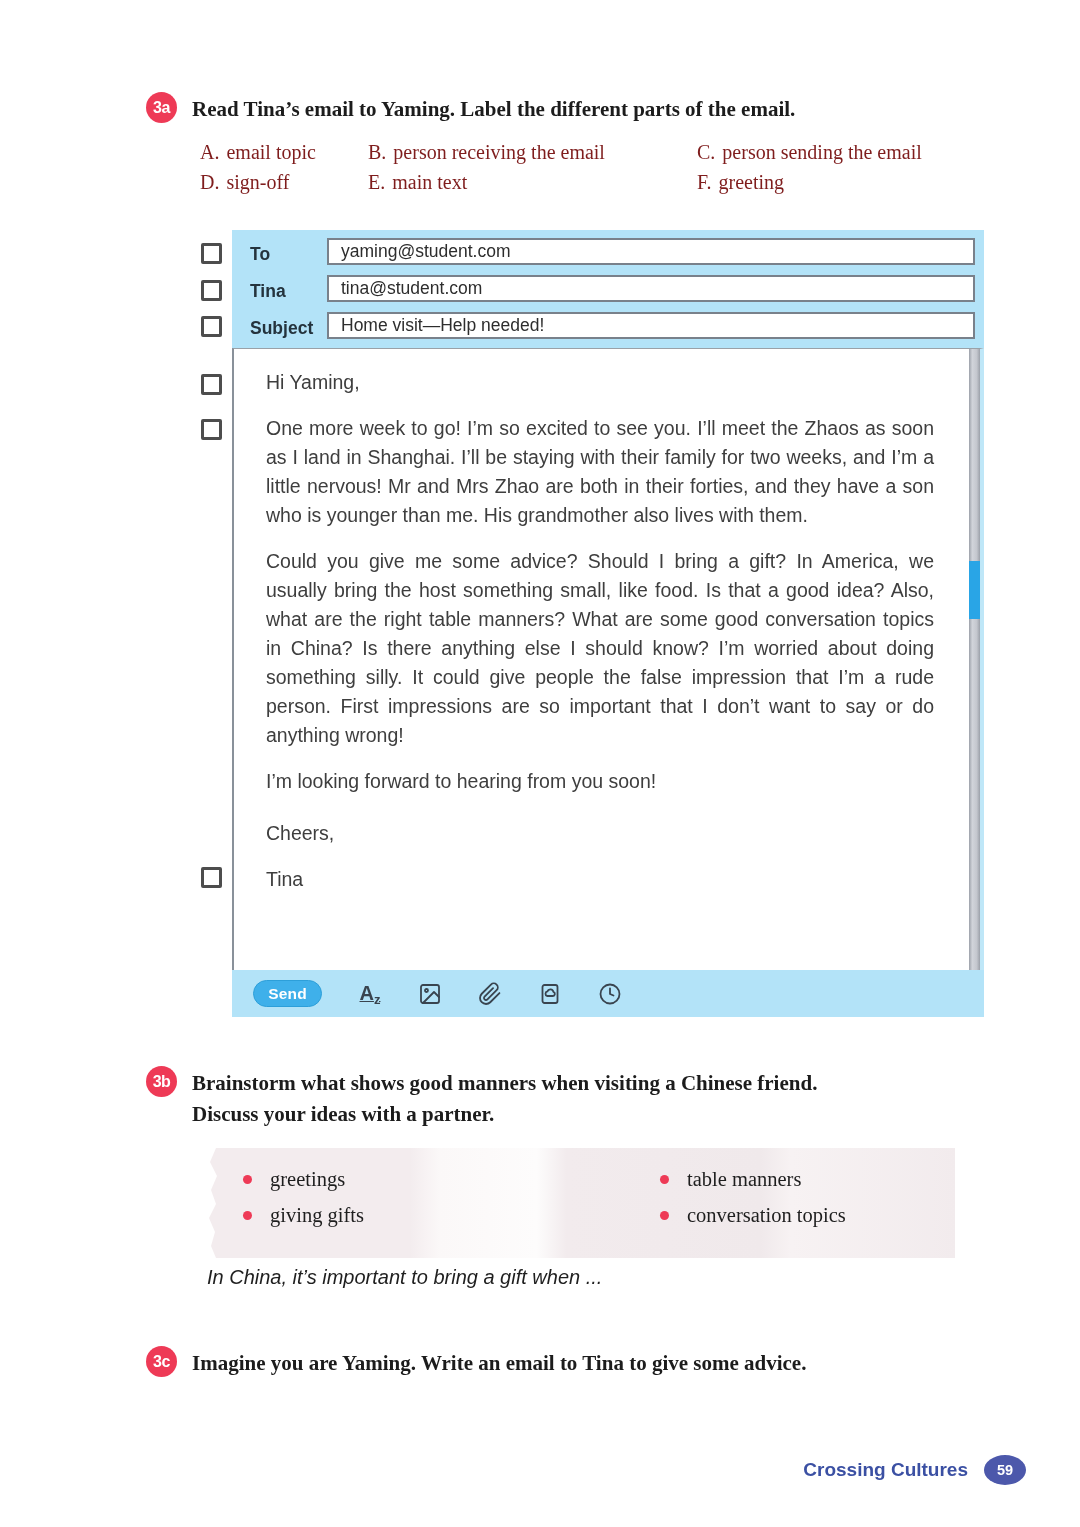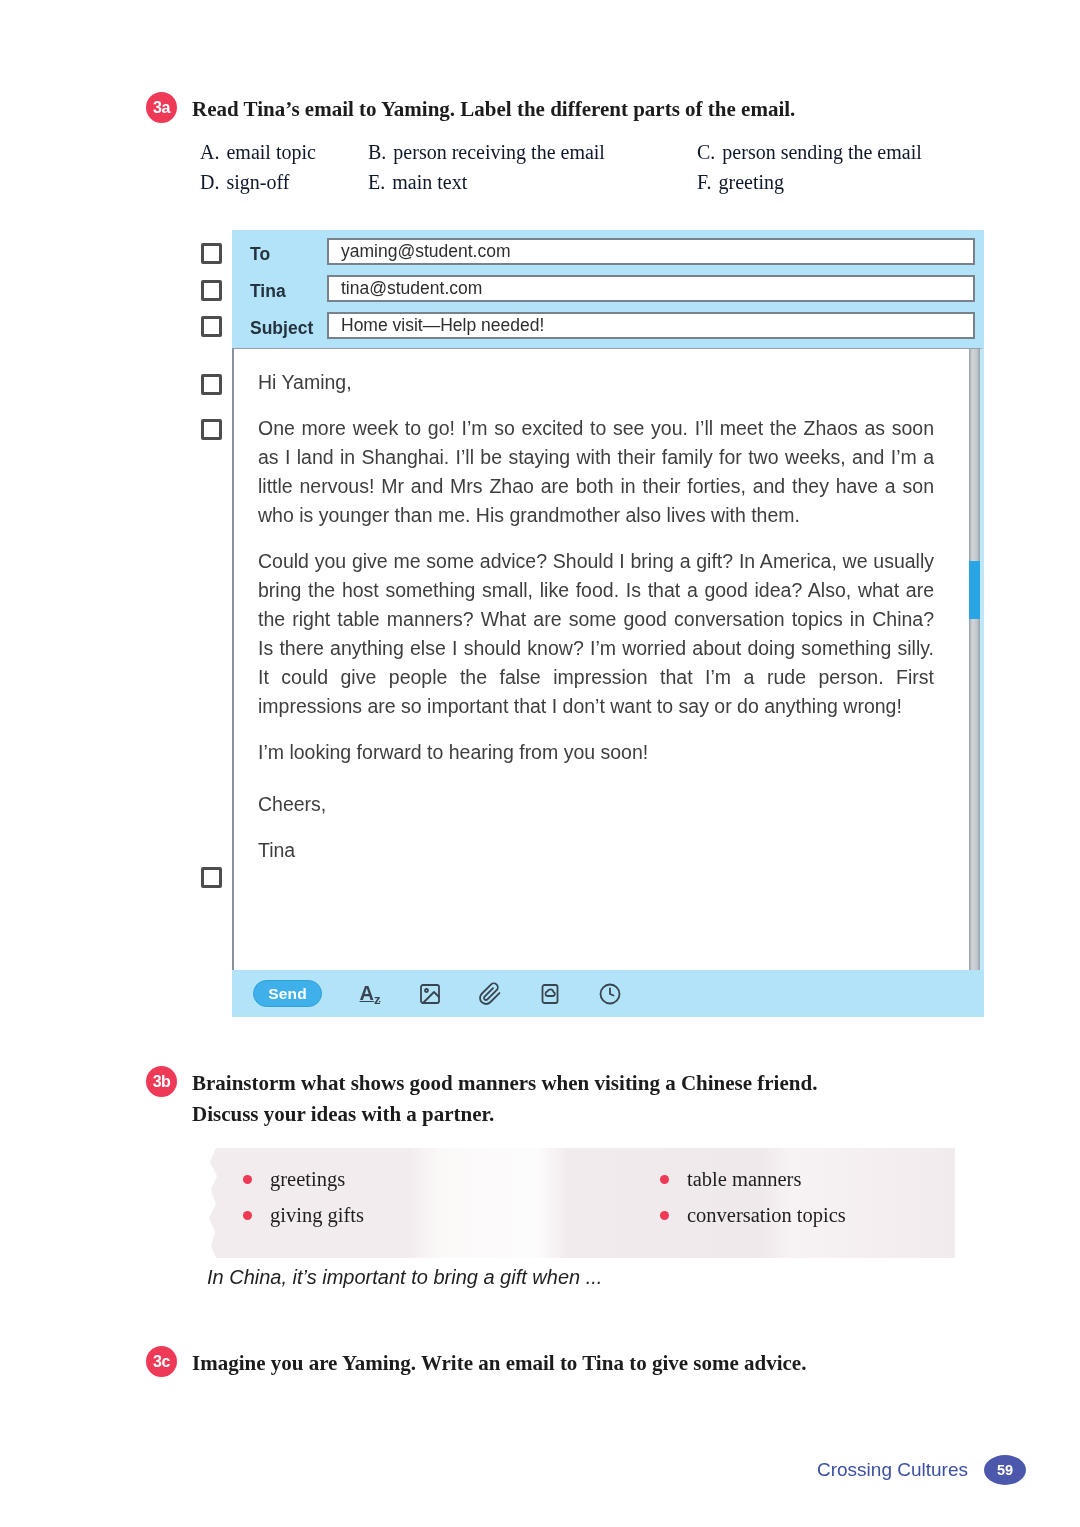--- a/index.html
+++ b/index.html
@@ -20,21 +20,21 @@
   }
   .instr {
     font-family:"Liberation Serif", serif; font-weight:bold;
     font-size:21px; line-height:31px; color:#1c1c1c; padding-top:2px;
   }
 
   
   .options {
     position:absolute; left:200px; top:141px; width:810px;
     display:grid; grid-template-columns:168px 329px 1fr; row-gap:7px;
-    font-family:"Liberation Serif", serif; font-size:20px; color:#0f172a;
+    font-family:"Liberation Serif", serif; font-size:20px; color:#7f1d1d;
   }
   .opt span { display:inline; }
   .opt .letter { margin-right:7px; }
 
   
   .email-wrap { position:absolute; left:201px; top:230px; width:790px; }
   .cb {
     position:absolute; left:0; width:21px; height:21px;
     border:3px solid #4d4d4d; border-radius:2px; background:#ffffff;
   }
@@ -49,21 +49,21 @@
   .field-input {
     flex:1; height:27px; border:2px solid #79818b; background:#ffffff;
     font-family:"Liberation Sans", sans-serif; font-size:17.5px; color:#2d2d2d;
     padding:0 8px 0 12px; outline:none;
   }
 
   .email-body {
     position:relative; background:#ffffff; height:622px;
     border-left:2px solid #89919a; border-top:1px solid #9aa1a8;
     border-right:4px solid #bfe7f8;
-    padding:19px 46px 0 24px;
+    padding:19px 46px 0 32px;
     font-size:19.5px; line-height:29px; color:#3e3e3e; text-align:justify;
     overflow:hidden;
   }
   .email-body p { margin-bottom:17px; }
   .email-body .greet, .email-body .signoff, .email-body .signature { text-align:left; }
   .email-body .signoff { margin-top:23px; }
   .email-body .signature { margin-top:15px; }
   .scroll-track {
     position:absolute; top:0; right:0; width:11px; height:622px;
     background:linear-gradient(90deg,#9ba0a9 0%,#d1d4da 30%,#c4c7ce 70%,#9ba0a9 100%);
@@ -101,21 +101,21 @@
   .idea .txt { font-family:"Liberation Serif", serif; font-size:20.5px; color:#1e1e1e; }
 
   .example-line {
     position:absolute; left:207px; top:1266px;
     font-style:italic; font-size:20px; color:#1f1f1f;
     font-family:"Liberation Sans", sans-serif;
   }
 
   
   .footer { position:absolute; right:54px; top:1455px; display:flex; align-items:center; gap:16px; }
-  .footer-label { color:#3b50a3; font-weight:normal; font-size:19px; }
+  .footer-label { color:#3b50a3; font-weight:bold; font-size:19px; }
   .page-badge {
     width:42px; height:30px; border-radius:50%; background:#4c58ab;
     color:#ffffff; font-weight:bold; font-size:14.5px;
     display:flex; align-items:center; justify-content:center;
   }
 </style>
 </head>
 <body>
 
 <div class="page">

